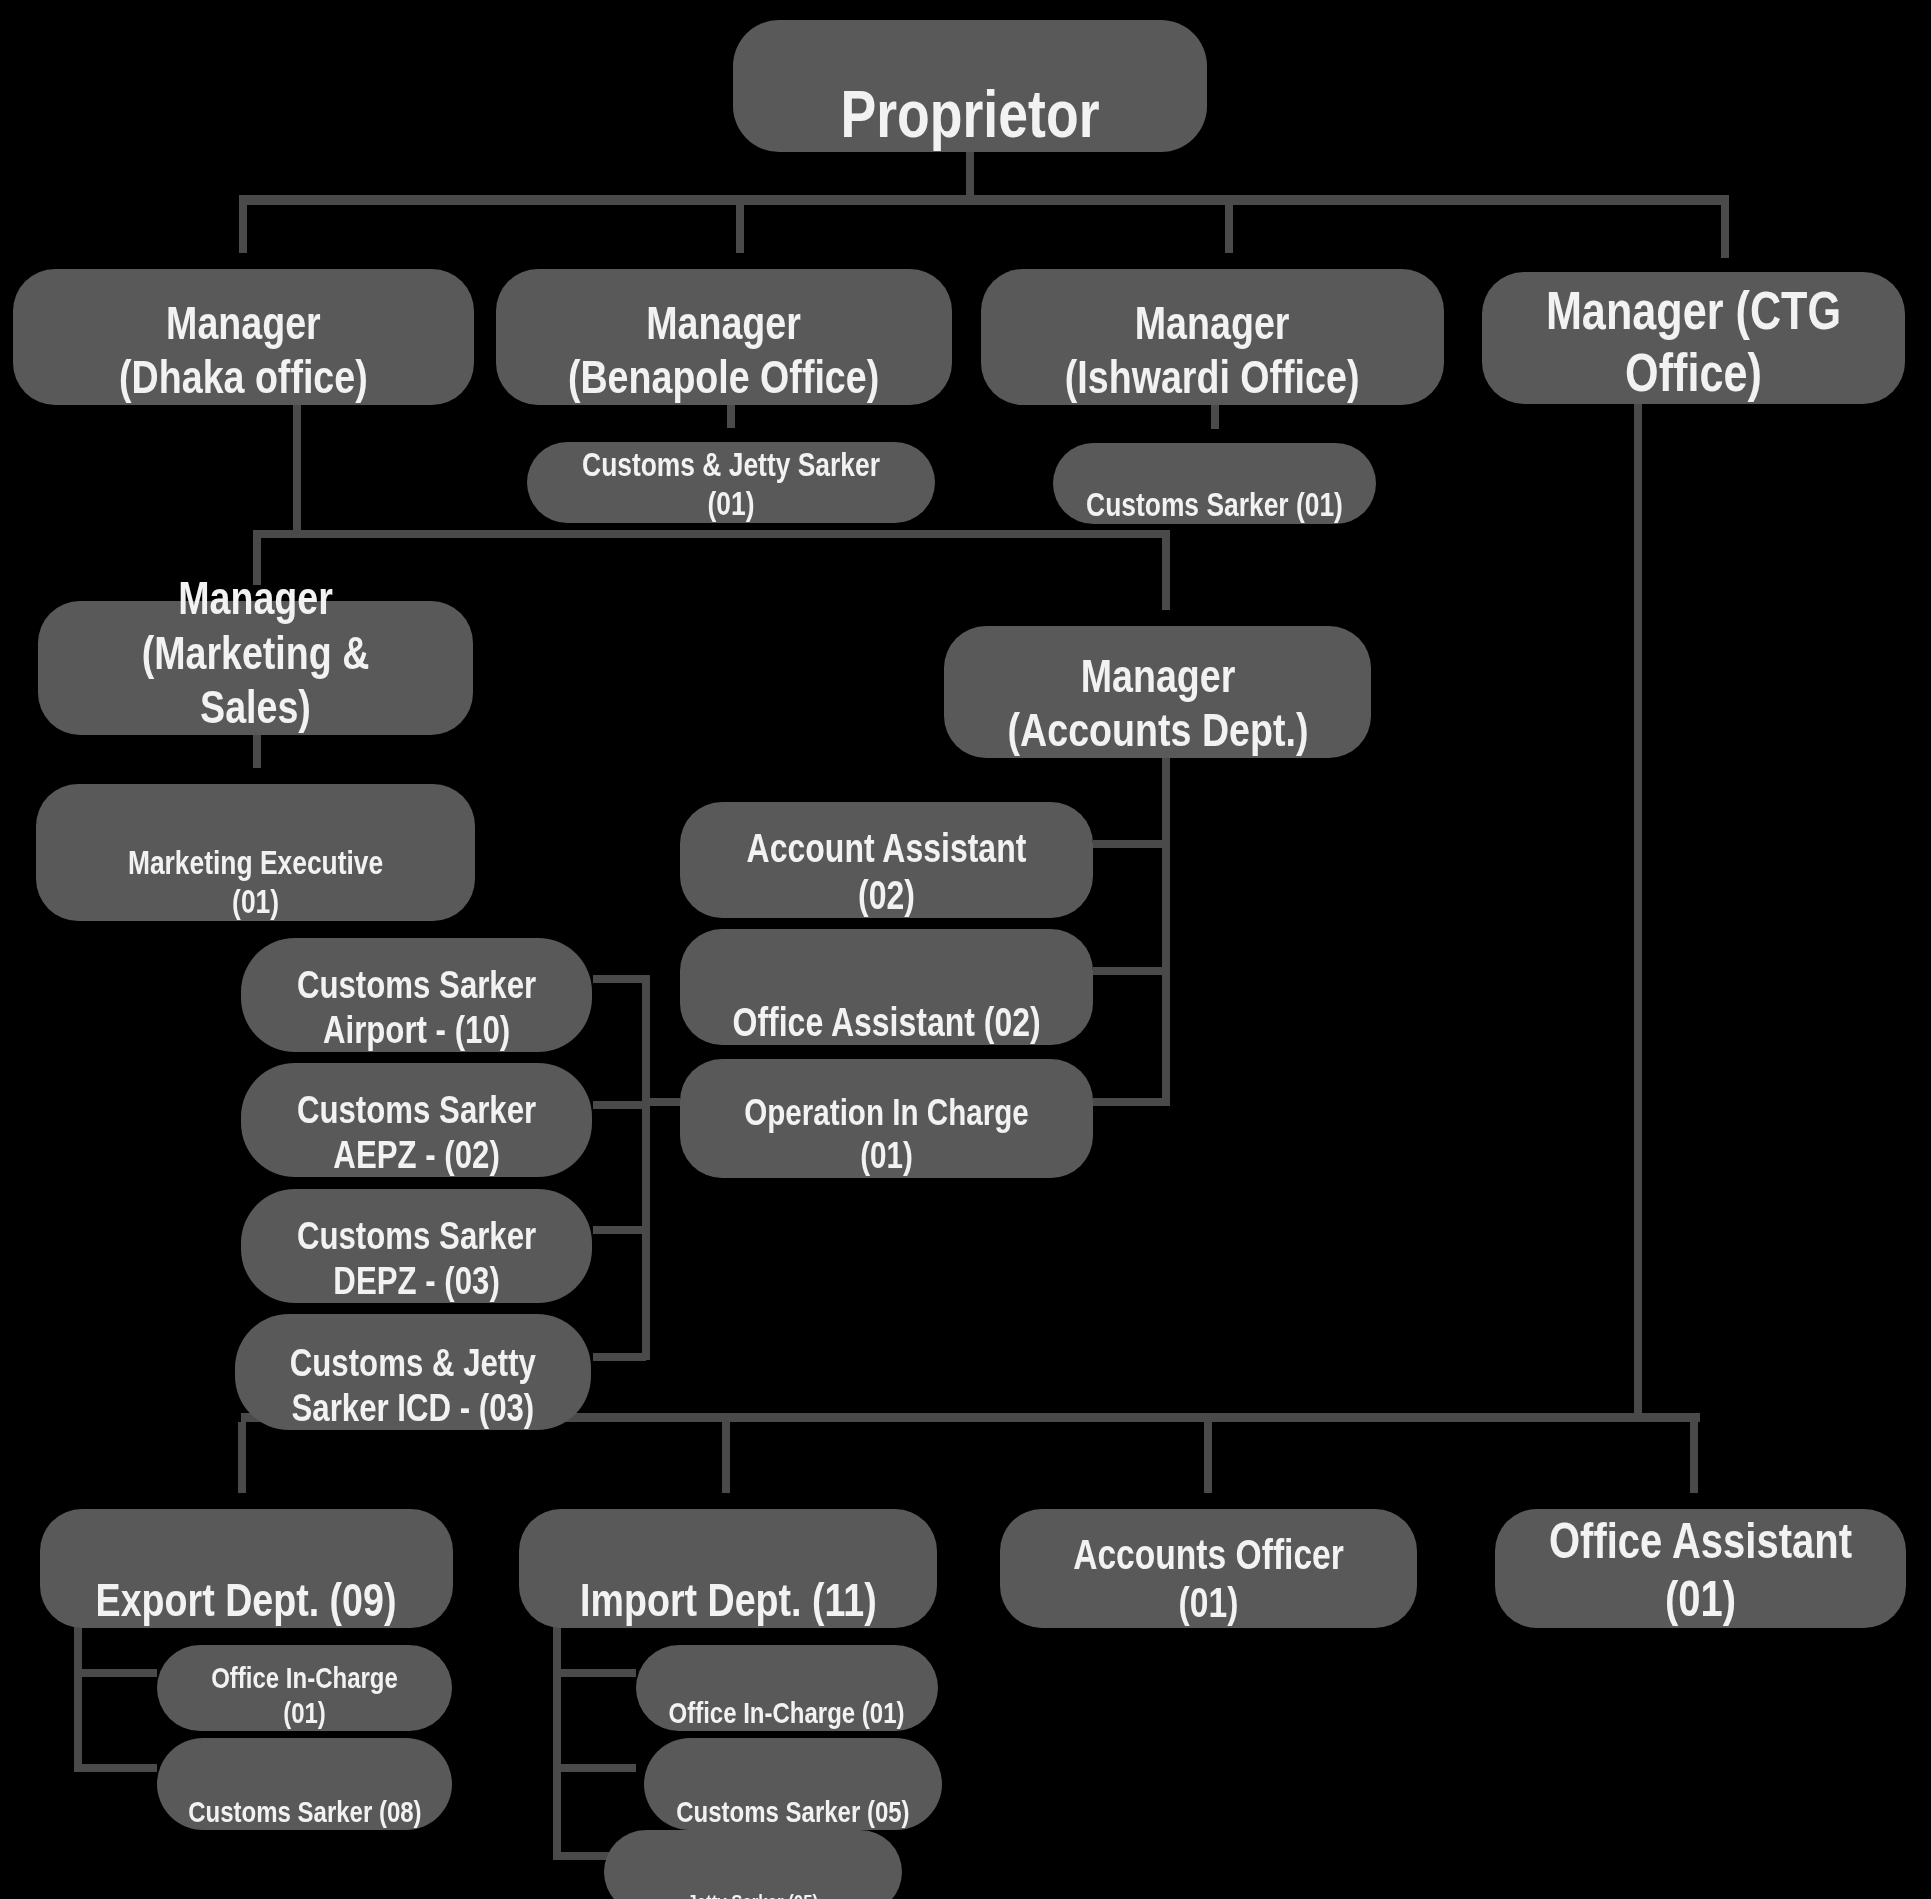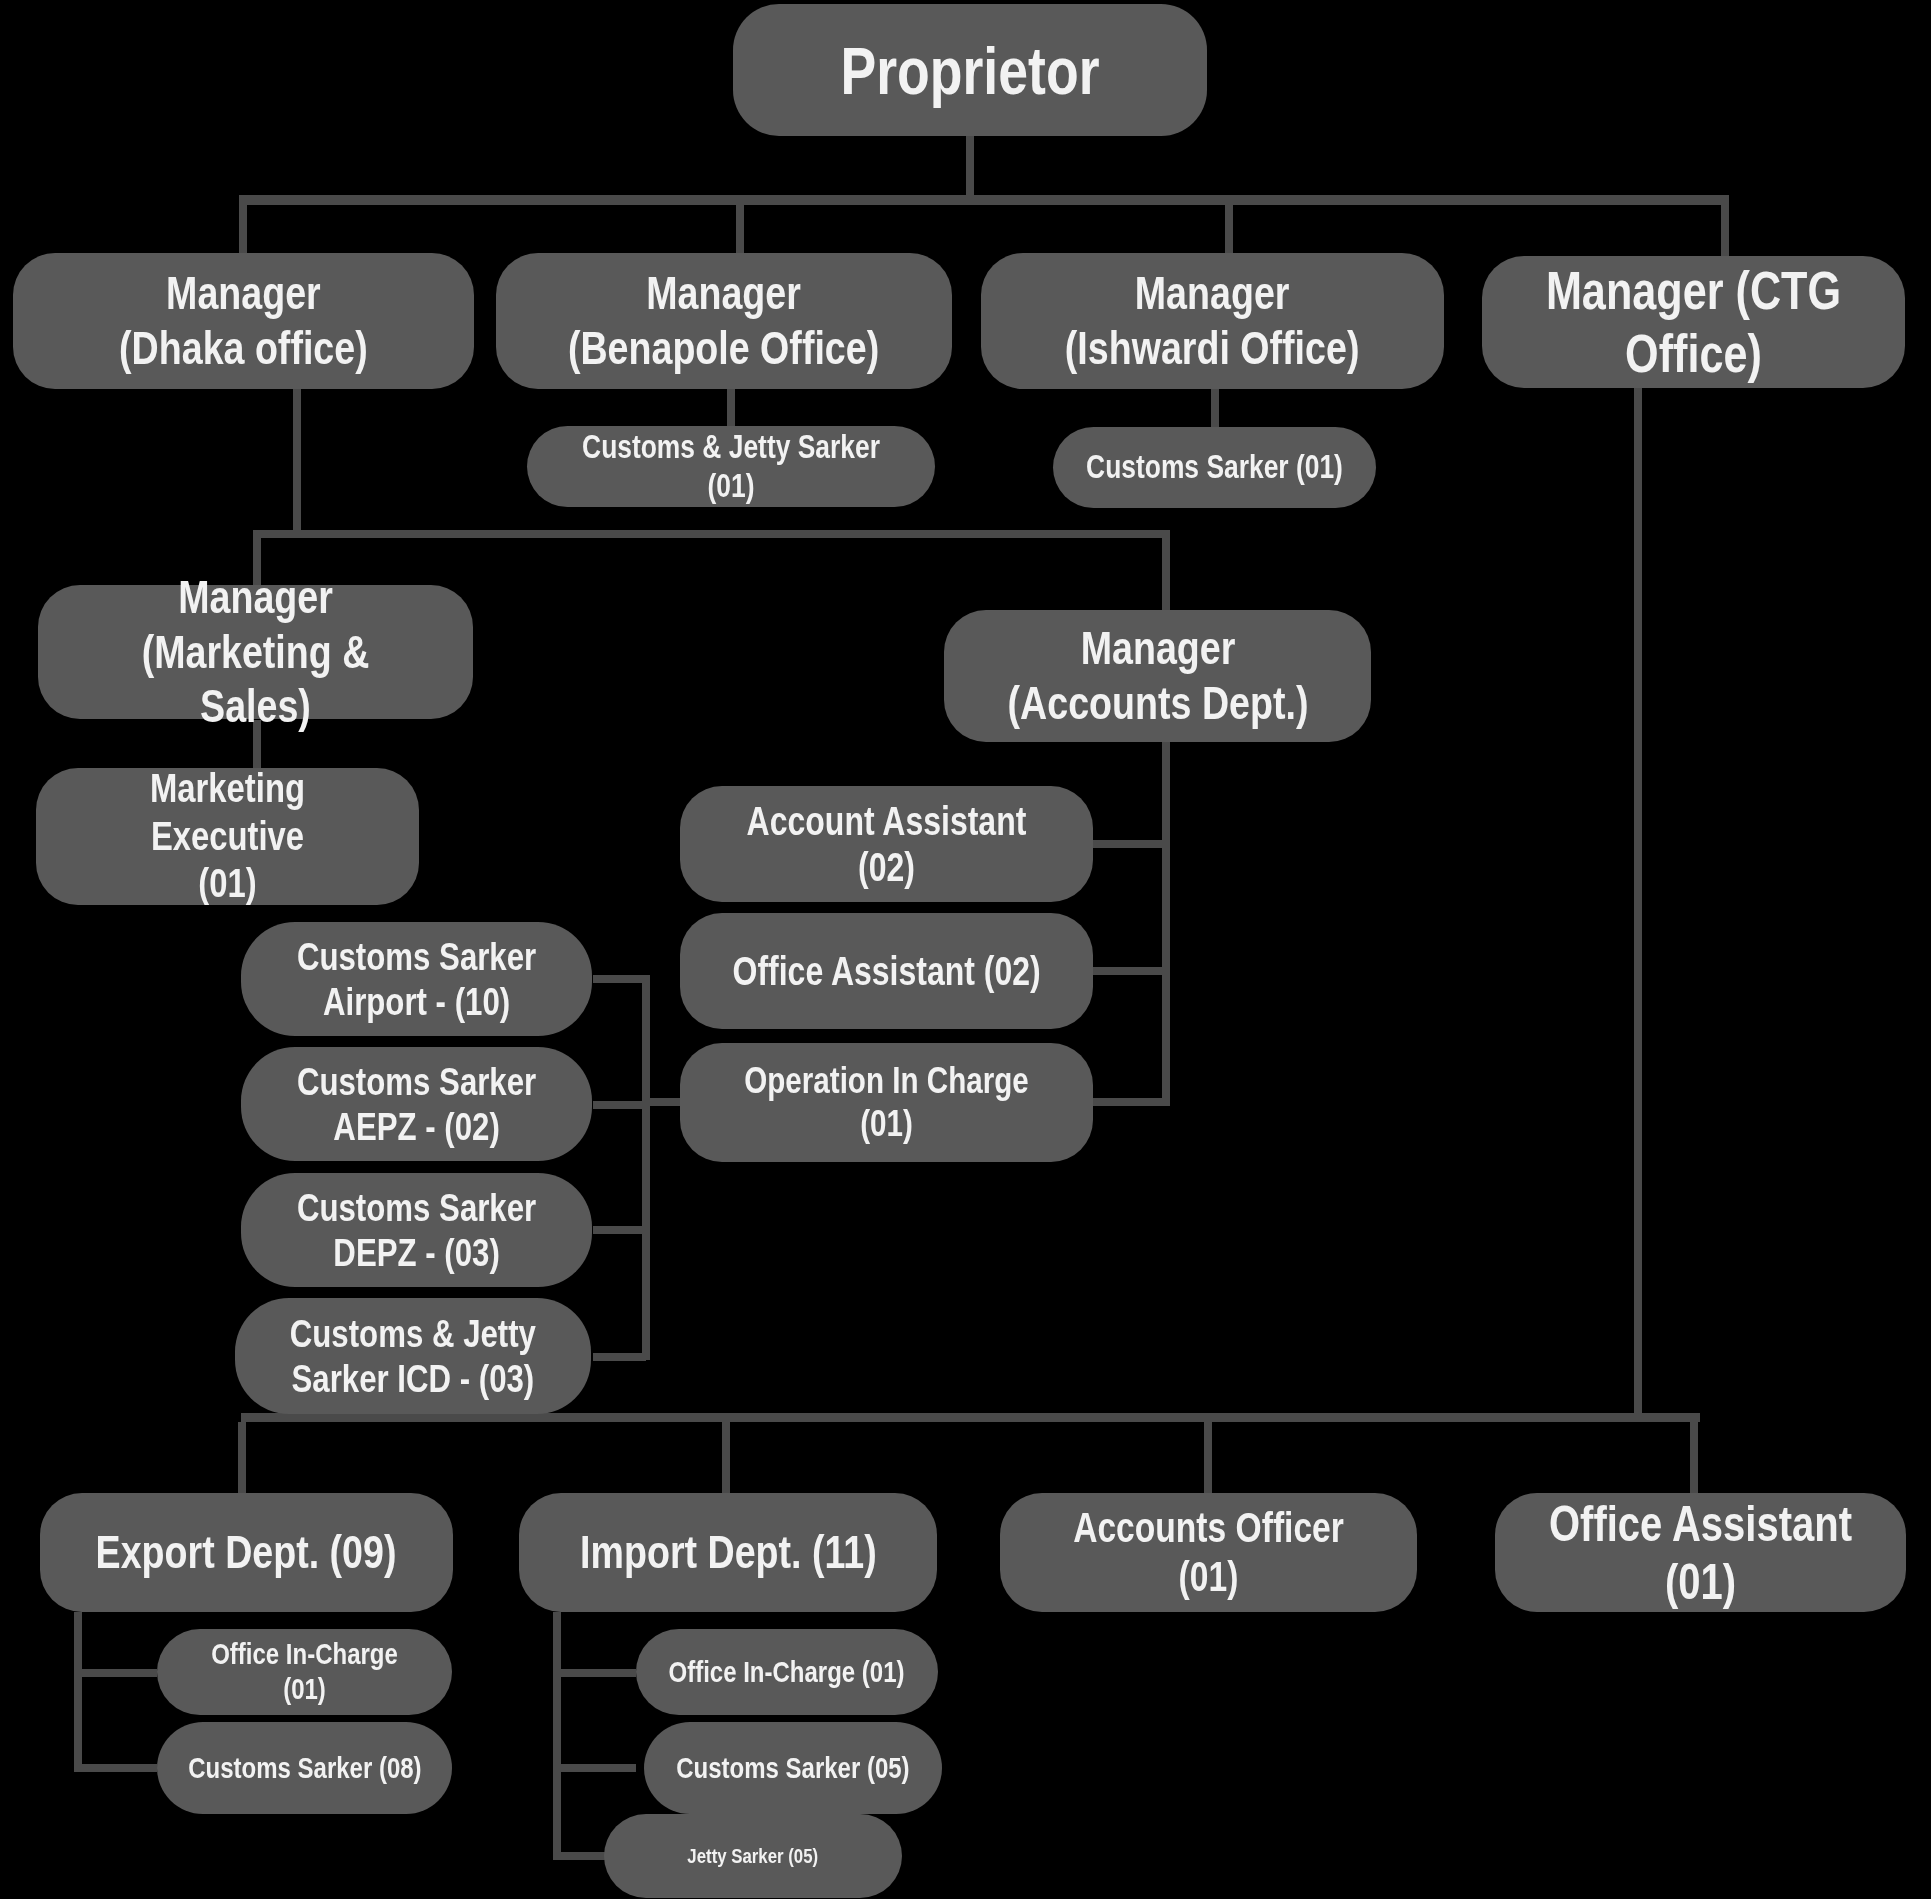--- a/index.html
+++ b/index.html
@@ -15,26 +15,27 @@
     background:var(--bg);
     overflow:hidden;
     font-family:"Liberation Sans","DejaVu Sans",sans-serif;
   }
   .node{
     position:absolute;
     background:var(--box);
     color:var(--txt);
     border-radius:42px;
     display:flex;
-    align-items:center;
+    align-items:flex-end;
     justify-content:center;
     text-align:center;
     font-weight:700;
     line-height:1.16;
     z-index:2;
+    margin-top:16px;
   }
   .node.pill{border-radius:877px;}
   .node.r62{border-radius:54px;}
   .node.r52{border-radius:46px;}
   .lbl{
     display:inline-block;
     white-space:pre-line;
     transform:scaleX(0.80);
     transform-origin:center;
   }
@@ -116,21 +117,21 @@
     <span class="lbl">Customs &amp; Jetty Sarker (01)</span>
   </div>
   <div class="node pill" style="left:1053px;top:427px;width:323px;height:81px;font-size:33px">
     <span class="lbl">Customs Sarker (01)</span>
   </div>
 
   <div class="node" style="left:38px;top:585px;width:435px;height:134px;font-size:47px">
     <span class="lbl">Manager
 (Marketing &amp; Sales)</span>
   </div>
-  <div class="node" style="left:36px;top:768px;width:383px;height:137px;font-size:41px">
+  <div class="node" style="left:36px;top:768px;width:439px;height:137px;font-size:33px">
     <span class="lbl">Marketing Executive
 (01)</span>
   </div>
   <div class="node" style="left:944px;top:610px;width:427px;height:132px;font-size:47px">
     <span class="lbl">Manager
 (Accounts Dept.)</span>
   </div>
 
   <div class="node" style="left:680px;top:786px;width:413px;height:116px;font-size:40px">
     <span class="lbl">Account Assistant (02)</span>

